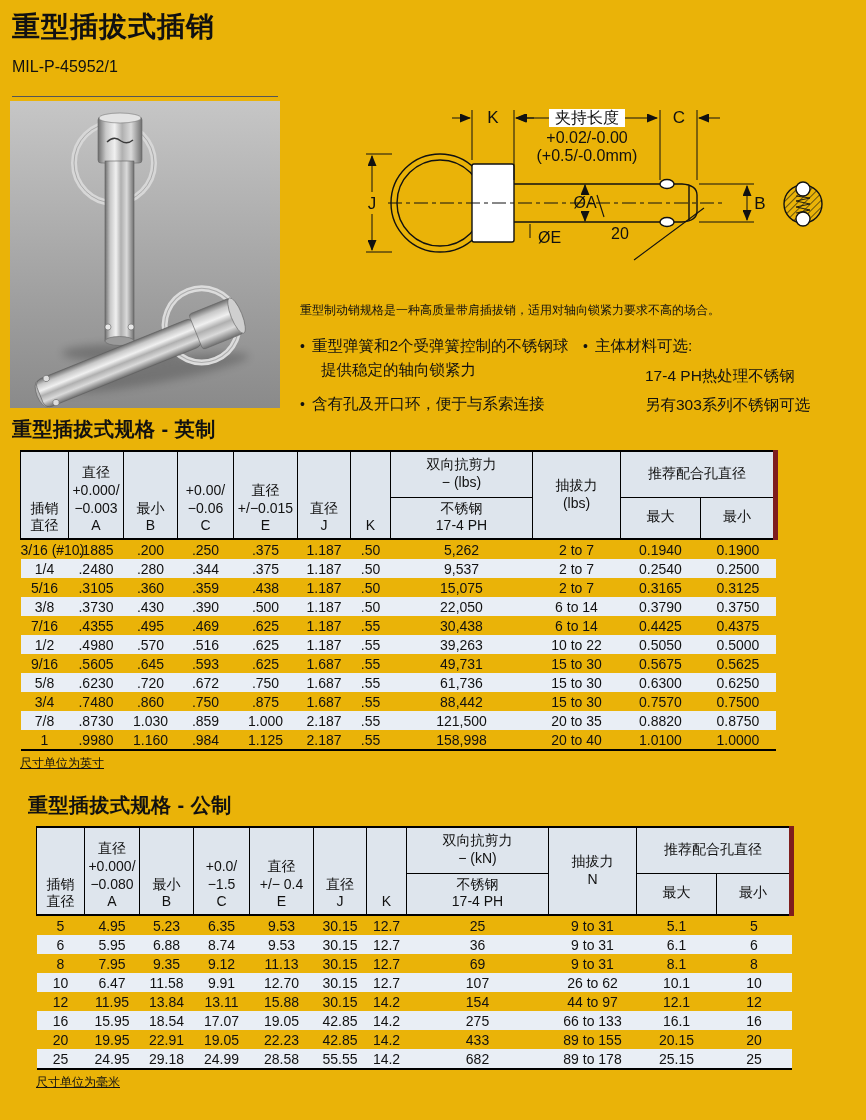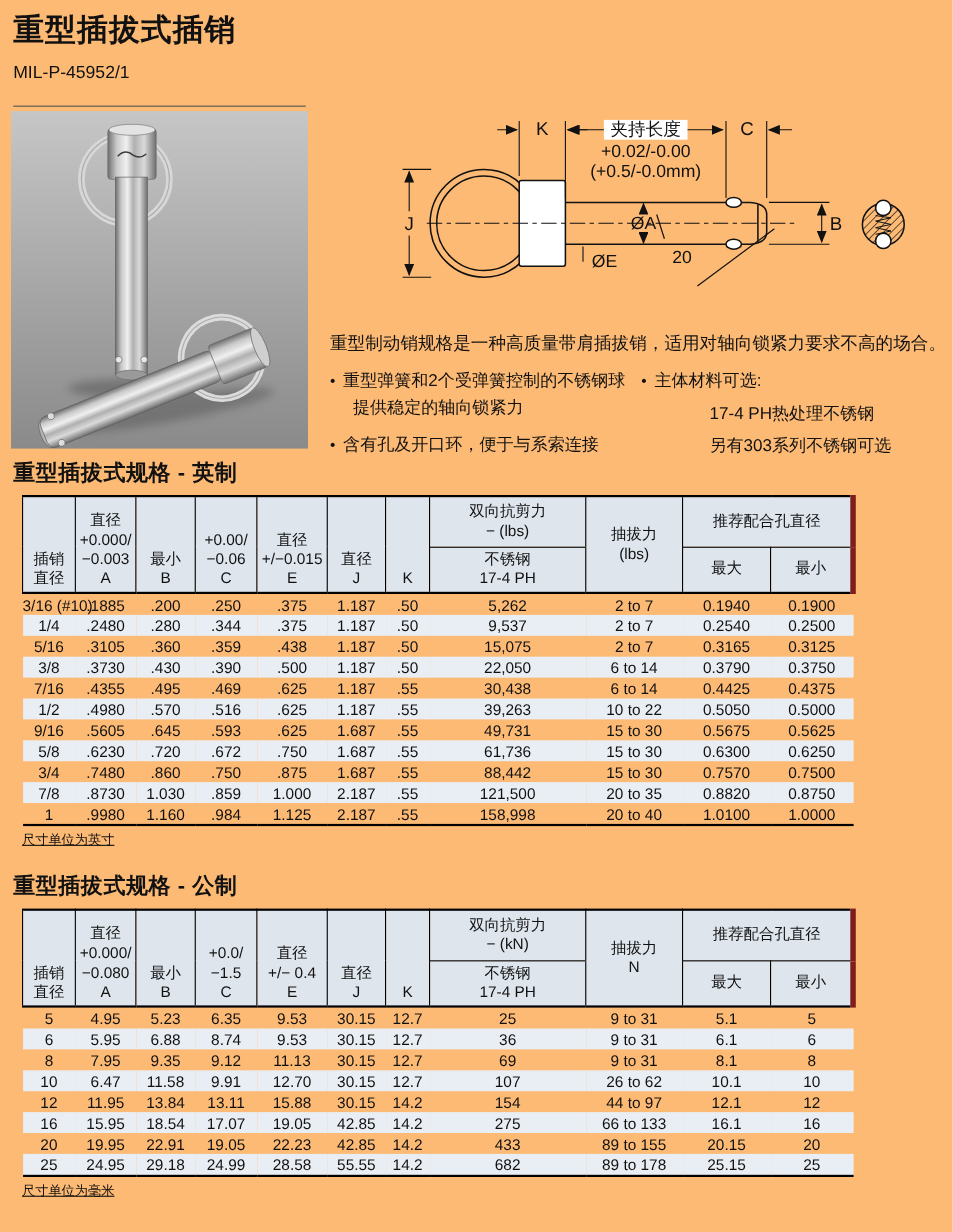--- a/index.html
+++ b/index.html
@@ -1,38 +1,38 @@
 <!DOCTYPE html>
 <html><head>
 <meta charset="utf-8">
 <style>
   * { margin:0; padding:0; box-sizing:border-box; }
   body { background:#fff; font-family:"Liberation Sans", sans-serif; color:#111; }
-  .page { position:relative; width:866px; height:1120px; background:#fdba74; overflow:hidden; }
+  .page { position:relative; width:866px; height:1120px; background:#eab308; overflow:hidden; }
 
   .hdr { position:absolute; left:12px; top:8px; }
   .hdr h1 { font-size:28px; font-weight:bold; letter-spacing:1px; }
   .hdr .sub { font-size:16px; margin-top:12px; }
   .rule { position:absolute; left:12px; top:96px; width:266px; border-top:1.5px solid #555; }
 
   .top { position:absolute; left:0; top:96px; width:866px; height:326px; }
   .photo { position:absolute; left:10px; top:5px; width:270px; height:307px; }
   .diagram { position:absolute; left:352px; top:0px; width:510px; height:188px; }
   svg text { font-family:"Liberation Sans", sans-serif; fill:#111; }
 
-  .intro-p { position:absolute; left:300px; top:206px; font-size:16px; white-space:nowrap; }
+  .intro-p { position:absolute; left:300px; top:206px; font-size:12px; white-space:nowrap; }
   .blk { position:absolute; font-size:15.5px; }
   .bul { display:flex; gap:7px; margin-bottom:9px; }
   .bul .dot { font-size:14px; line-height:21px; }
   .bul .l2 { margin-top:3px; padding-left:9px; }
   .opts .opt { padding-left:62px; margin-top:8px; }
 
   h2.spec-title { font-size:20px; font-weight:bold; margin:0 0 0 12px; letter-spacing:0.5px; }
   .t-imp { position:absolute; left:0; top:416px; width:766px; }
-  .t-met { position:absolute; left:0; top:792px; width:866px; }
+  .t-met { position:absolute; left:0; top:792px; width:866px;padding-left:16px; }
 
   table.spec { border-collapse:collapse; table-layout:fixed; width:755px; margin:7px 0 0 20px;
                border-top:2px solid #000; border-bottom:2px solid #000; }
   table.spec th { background:#dee5ed; font-weight:normal; font-size:14px; text-align:center;
                   white-space:pre-line; border-left:1px solid #000; vertical-align:bottom;
                   padding:2px 0 3px 0; line-height:1.28; }
   table.spec th:last-child { border-right:5px solid #7f1d1d; }
   table.spec tr.r1 { height:46px; } table.spec tr.r2 { height:37px; }
   table.spec th.mid { vertical-align:middle; }
   table.spec th.hb2 { border-bottom:2px solid #000; }

